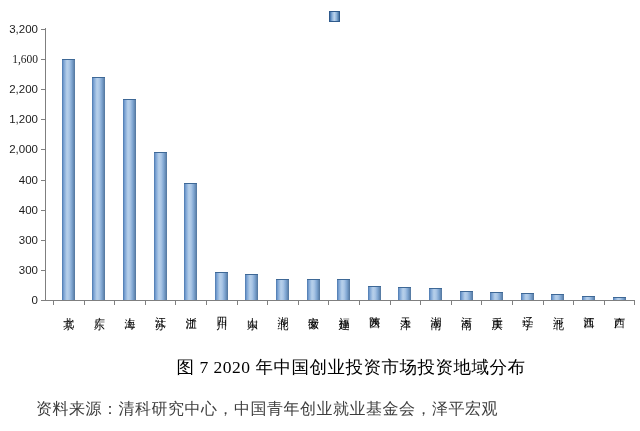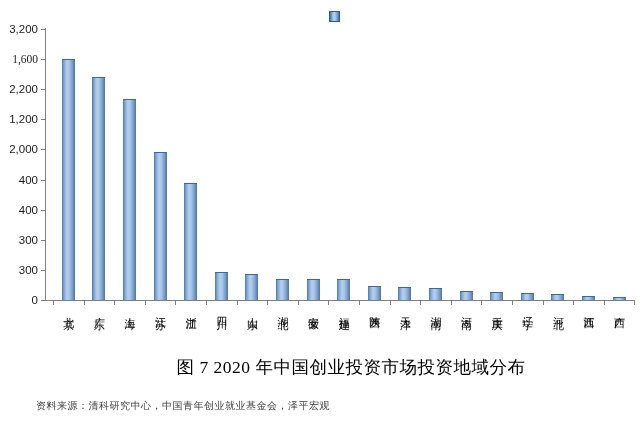--- a/index.html
+++ b/index.html
@@ -46,21 +46,21 @@
     letter-spacing:2px; color:#000; text-align:left;
   }
   .caption {
     position:absolute; top:355px; left:0; width:640px; text-align:center;
     font-family:"Liberation Serif", serif; font-size:17.5px; color:#000;
     letter-spacing:0.5px;
     margin-left:31px;
   }
   .source {
     position:absolute; top:399px; left:36px;
-    font-family:"DejaVu Serif", serif; font-size:10px; color:#3d3d3d;
+    font-family:"DejaVu Serif", serif; font-size:16px; color:#3d3d3d;
     letter-spacing:0.5px;
   }
 </style>
 </head>
 <body>
 
 <div class="figure">
   <div class="legend">
     <span class="legend-swatch"></span>
   </div>

